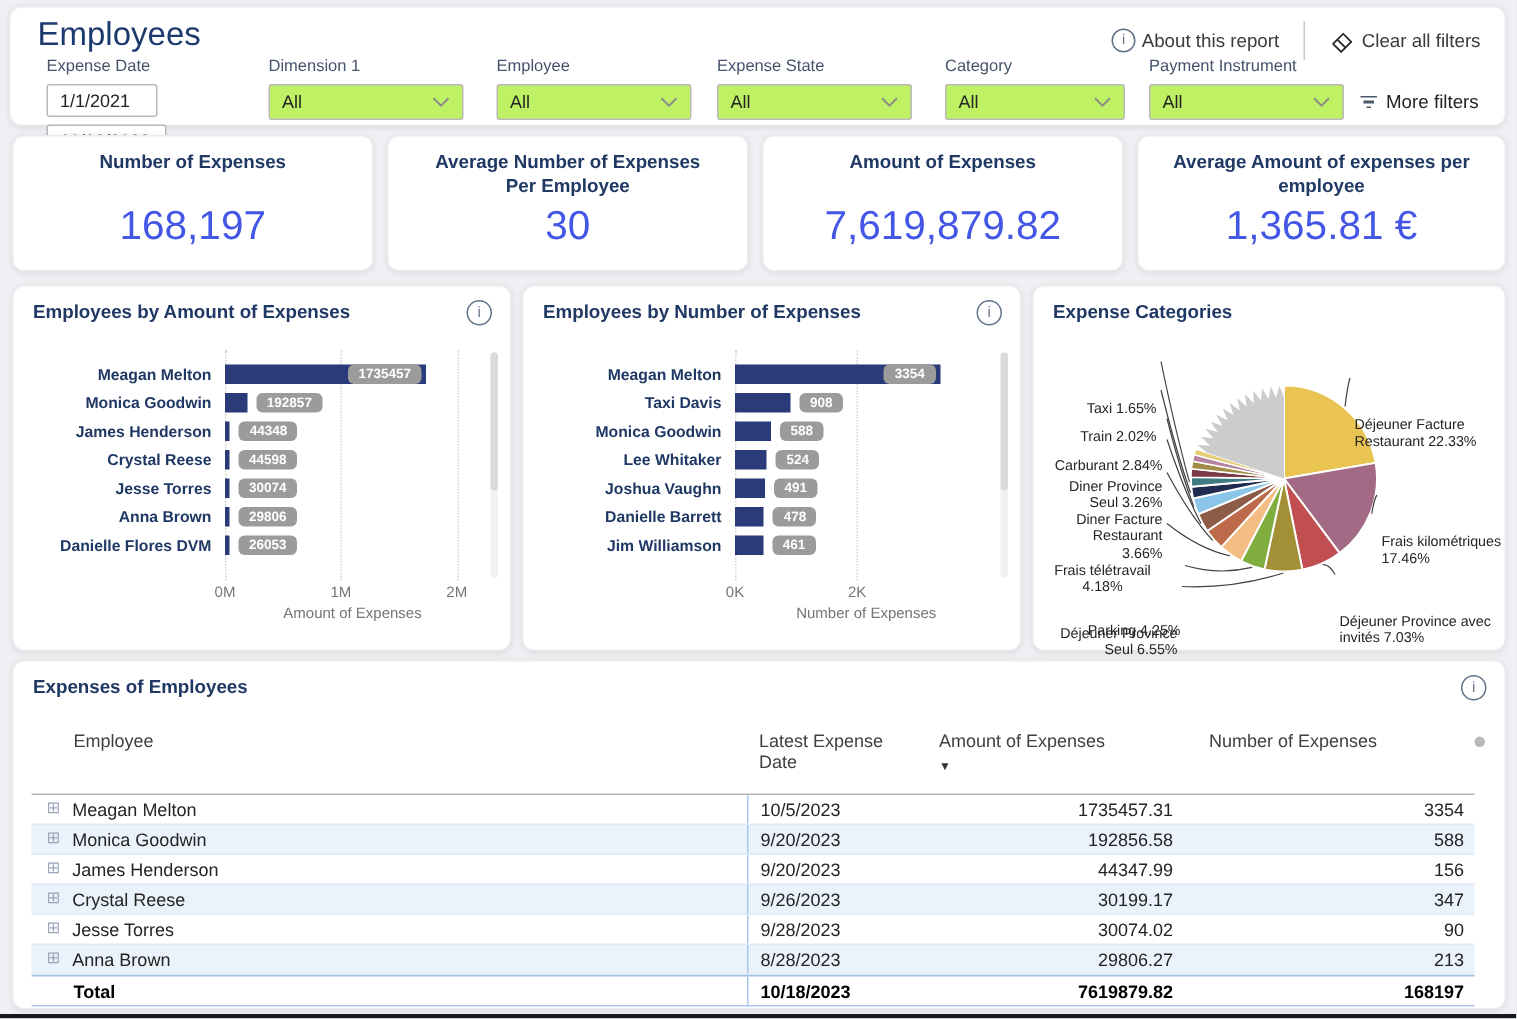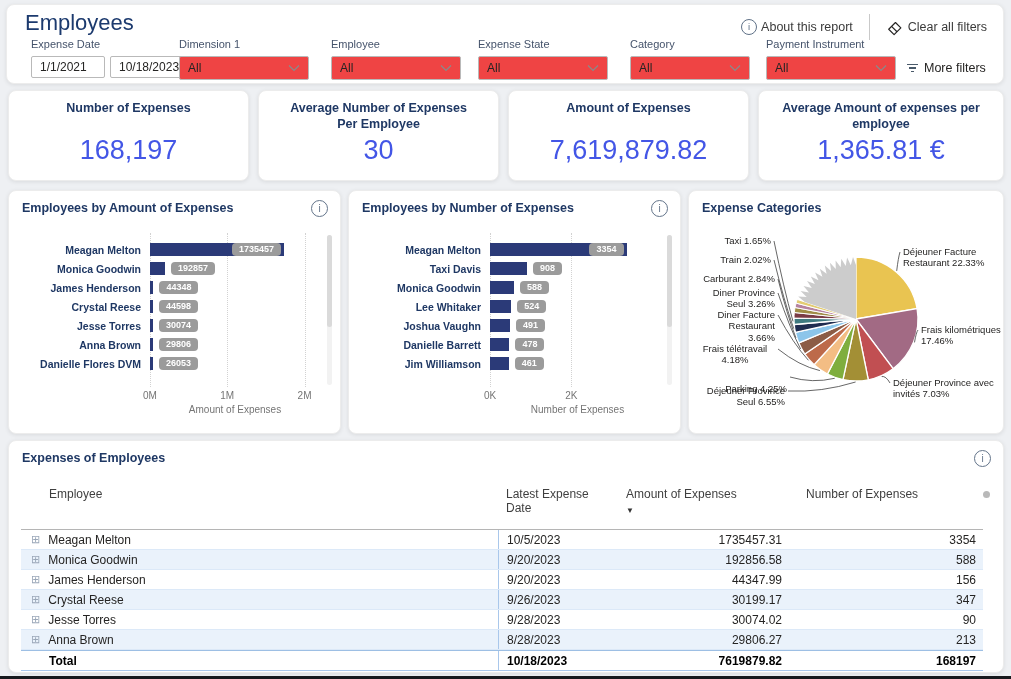--- a/index.html
+++ b/index.html
@@ -11,21 +11,21 @@
   .page-title { position:absolute; left:18px; top:5px; font-size:22px; color:#1c3a6e; }
   .header-links { position:absolute; right:16px; top:9px; display:flex; align-items:center; font-size:12.5px; color:#3a3a3a; }
   .hlink { display:flex; align-items:center; gap:4px; cursor:pointer; }
   .vdiv { width:1px; height:26px; background:#c9c9c9; margin:0 16px; }
   .info-circ { width:14px; height:14px; border:1px solid #5f7187; border-radius:50%; color:#5f7187;
                font-size:9.5px; display:inline-flex; align-items:center; justify-content:center; line-height:1; }
   .filter-group { position:absolute; }
   .filter-label { font-size:11px; color:#45536b; margin-bottom:6px; }
   .date-input { height:20px; border:1px solid #b9b9b9; border-radius:2px; font-size:12px; color:#252423;
                 padding:0 0 0 8px; font-family:"Liberation Sans",sans-serif; box-sizing:content-box; background:#fff; }
-  .dropdown { height:22px; border:1px solid #b9b9b9; border-radius:2px; background:#ef4444; display:flex;
+  .dropdown { height:22px; border:1px solid #b9b9b9; border-radius:2px; background:#bef264; display:flex;
               align-items:center; justify-content:space-between; padding:0 8px; font-size:12px; color:#252423; cursor:pointer; }
   .more-filters { position:absolute; left:900px; top:56px; display:flex; align-items:center; gap:6px;
                   font-size:12.5px; color:#252423; cursor:pointer; }
   .funnel { display:inline-flex; flex-direction:column; align-items:center; gap:2px; }
   .funnel i { display:block; height:1.5px; background:#4a5a6a; }
   .funnel i:nth-child(1){ width:11px; } .funnel i:nth-child(2){ width:7px; } .funnel i:nth-child(3){ width:3px; }
 
   
   .kpi-card { top:90px; height:91px; }
   .kpi-title { padding:10px 22px 0; text-align:center; font-size:12.5px; font-weight:bold; color:#1f3864; line-height:1.25; }
@@ -48,21 +48,21 @@
   .pill.inside { margin-right:3px; }
   .pill.outside { margin-left:6px; }
   .tick-label { position:absolute; top:199px; font-size:10px; color:#757575; transform:translateX(-50%); }
   .axis-label { position:absolute; top:213px; font-size:10px; color:#757575; text-align:center; }
   .vscroll { position:absolute; right:8px; top:44px; width:5px; height:150px; background:#f2f2f2; border-radius:3px; cursor:pointer; }
   .vscroll .thumb { width:5px; height:92px; background:#dadada; border-radius:3px; }
 
   
   .pie-card { left:688px; width:316px; }
   .pie-svg { position:absolute; left:0; top:0; }
-  .pie-label { position:absolute; font-size:9.5px; color:#252423; line-height:1.2; }
+  .pie-label { position:absolute; font-size:9.5px; color:#252423; line-height:1.2;margin-top:32px; }
 
   
   .table-card { left:8px; top:440px; width:996px; height:233px; }
   .tbl { position:absolute; left:12px; right:20px; top:44px; }
   .trow { display:grid; grid-template-columns:477px 120px 172px 194px; align-items:center; }
   .thead { align-items:start; border-bottom:1px solid #b5b5b5; padding-bottom:4px; min-height:40px; }
   .th { font-size:12px; color:#3f3f3f; padding:2px 8px 0; }
   .th.emp { padding-left:28px; }
   .sort-caret { display:block; font-size:8px; color:#333; margin-top:5px; }
   .tr { height:19px; font-size:12px; color:#252423; border-bottom:1px solid #dce9f8; }
@@ -95,21 +95,21 @@
         <svg width="18" height="18" viewBox="0 0 20 20">
           <path d="M3 12.5 L10.5 5 L16.5 11 L9 18.5 Z" fill="none" stroke="#252423" stroke-width="1.3" stroke-linejoin="round"></path>
           <line x1="6.2" y1="9.3" x2="12.2" y2="15.3" stroke="#252423" stroke-width="1.3"></line>
         </svg>
         <span>Clear all filters</span>
       </span>
     </div>
     <div id="filters">
         <div class="filter-group" style="left: 24px; top: 33px;">
           <div class="filter-label">Expense Date</div>
-          <div style="display: flex; gap: 5px;">
+          <div style="display: flex; gap: 5px; flex-direction: column;">
             <input class="date-input" readonly="" value="1/1/2021" style="width: 64px;">
             <input class="date-input" readonly="" value="10/18/2023" style="width: 70px;">
           </div>
         </div>
         <div class="filter-group" style="left: 172px; top: 33px;">
           <div class="filter-label">Dimension 1</div>
           <div class="dropdown" style="width: 112px;">
             <span>All</span>
             <span><svg width="12" height="8" viewBox="0 0 12 8">
                 <polyline points="1,1.5 6,6.5 11,1.5" fill="none" stroke="#8a8a8a" stroke-width="1.2"></polyline>

